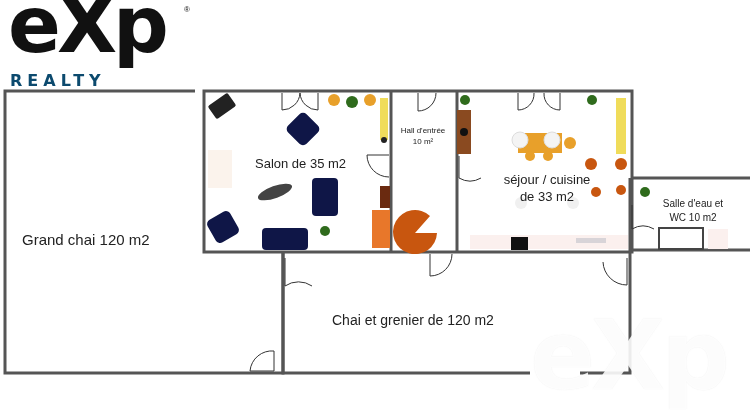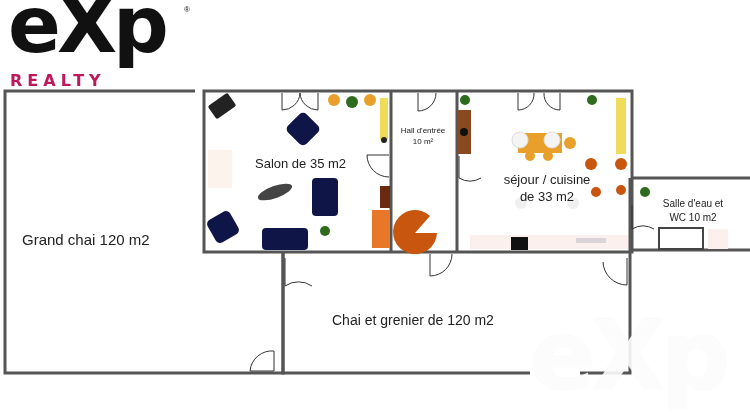--- a/index.html
+++ b/index.html
@@ -1,20 +1,20 @@
 <!DOCTYPE html>
 <html><head>
   <meta charset="utf-8">
   <style>
     html, body { margin: 0; padding: 0; background: #ffffff; }
     body { width: 750px; height: 420px; position: relative; overflow: hidden; font-family: "Liberation Sans", sans-serif; }
     .abs { position: absolute; }
     .logo-main { left: 8px; top: -14px; font-family: "DejaVu Sans", sans-serif; font-weight: bold; font-size: 78px; letter-spacing: -4px; color: #111; line-height: 1; }
     .logo-reg { left: 184px; top: 5px; font-size: 8px; color: #111; }
-    .logo-sub { left: 10px; top: 71px; font-family: "DejaVu Sans", sans-serif; font-weight: bold; font-size: 16px; letter-spacing: 5px; color: #be185d; }
+    .logo-sub { left: 10px; top: 71px; font-family: "DejaVu Sans", sans-serif; font-weight: bold; font-size: 16px; letter-spacing: 5px; color: #0c4a6e; }
     .wm { left: 530px; top: 300px; font-family: "DejaVu Sans", sans-serif; font-weight: bold; font-size: 96px; color: rgba(255,255,255,0.85); letter-spacing: -4px; text-shadow: 0 0 1px rgba(200,200,200,0.35); }
     svg text { font-family: "Liberation Sans", sans-serif; }
   </style>
 </head>
 <body>
 
 <div class="abs logo-main">eXp</div>
 <div class="abs logo-reg">®</div>
 <div class="abs logo-sub">REALTY</div>
 

